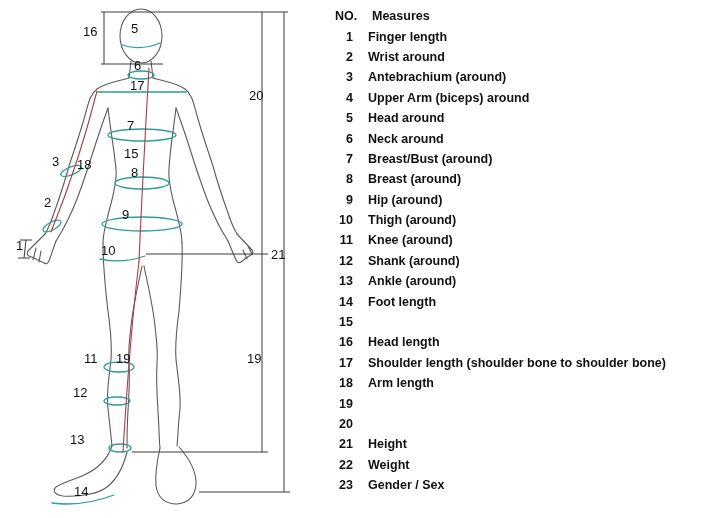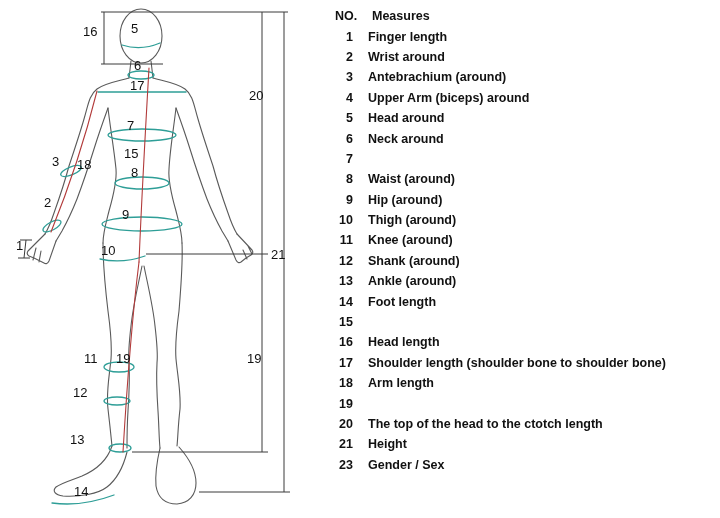--- a/index.html
+++ b/index.html
@@ -144,24 +144,25 @@
     <div class="lrow">
         <span class="lno">5</span>
         <span class="llabel">Head around</span>
       </div>
     <div class="lrow">
         <span class="lno">6</span>
         <span class="llabel">Neck around</span>
       </div>
     <div class="lrow">
         <span class="lno">7</span>
+        <span class="llabel">Breast/Bust (around)</span>
       </div>
     <div class="lrow">
         <span class="lno">8</span>
-        <span class="llabel">Waist (around)</span>
+        <span class="llabel">Breast (around)</span>
       </div>
     <div class="lrow">
         <span class="lno">9</span>
         <span class="llabel">Hip (around)</span>
       </div>
     <div class="lrow">
         <span class="lno">10</span>
         <span class="llabel">Thigh (around)</span>
       </div>
     <div class="lrow">
@@ -193,25 +194,28 @@
       </div>
     <div class="lrow">
         <span class="lno">18</span>
         <span class="llabel">Arm length</span>
       </div>
     <div class="lrow">
         <span class="lno">19</span>
       </div>
     <div class="lrow">
         <span class="lno">20</span>
-        <span class="llabel">The top of the head to the ctotch length</span>
       </div>
     <div class="lrow">
         <span class="lno">21</span>
         <span class="llabel">Height</span>
       </div>
     <div class="lrow">
+        <span class="lno">22</span>
+        <span class="llabel">Weight</span>
+      </div>
+    <div class="lrow">
         <span class="lno">23</span>
         <span class="llabel">Gender / Sex</span>
       </div>
   </div>
 
 </div>
 
 </body></html>

